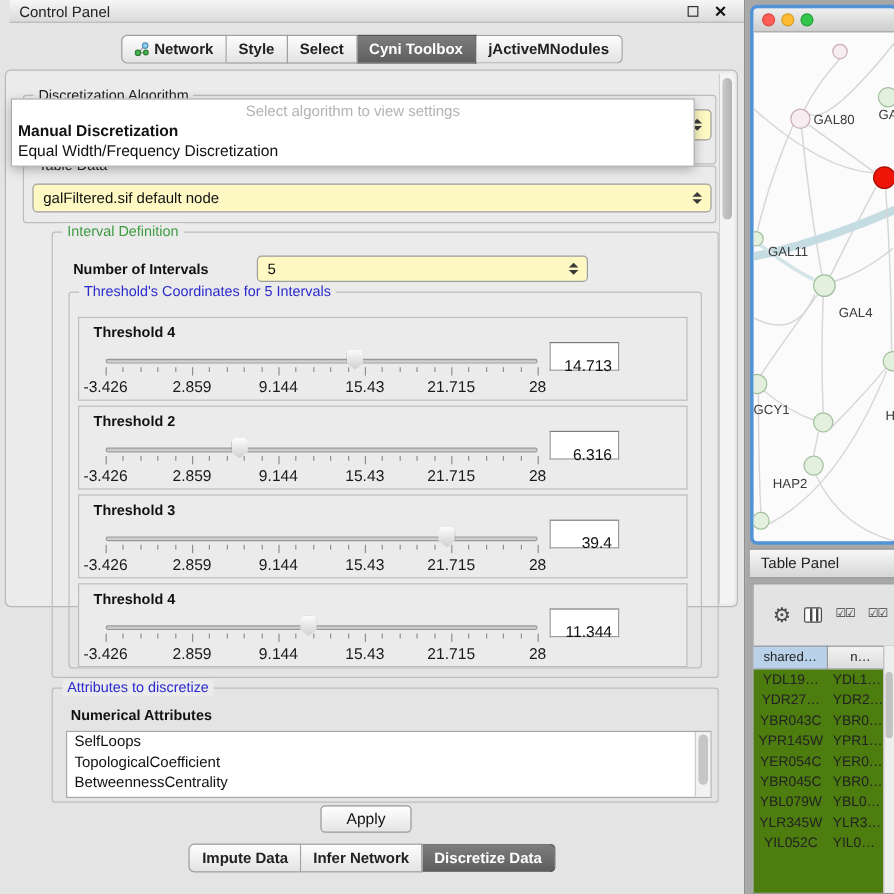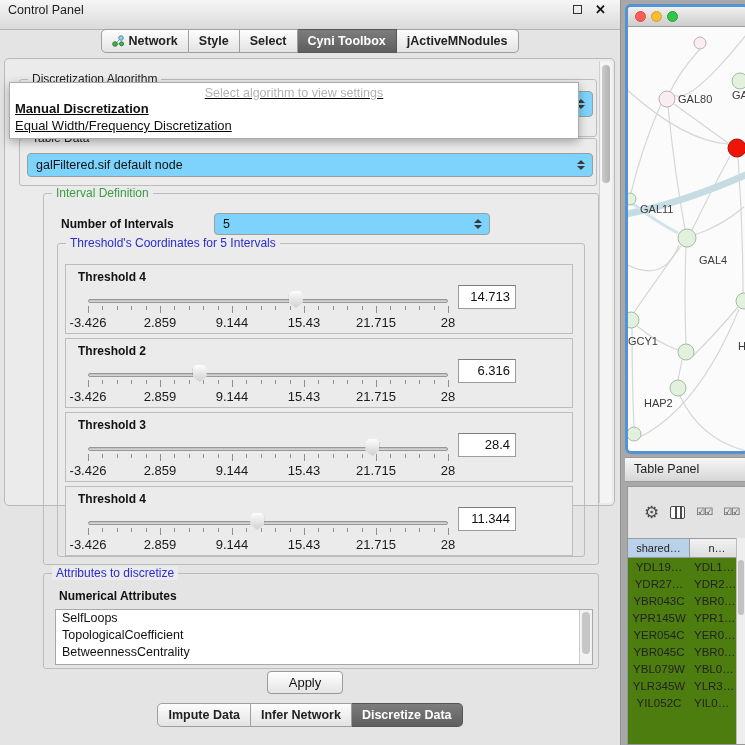--- a/index.html
+++ b/index.html
@@ -2,21 +2,21 @@
 <html><head>
 <meta charset="utf-8">
 <style>
   * { box-sizing: border-box; margin: 0; padding: 0; }
   html,body { width:745px; height:745px; }
   body { font-family:"Liberation Sans", sans-serif; }
   .stage { position:relative; width:745px; height:745px; background:#a8a8a8; overflow:hidden; }
 
   
   .cp { position:absolute; left:0; top:0; width:621px; height:745px; background:#e4e4e4; border-right:1px solid #8f8f8f; }
-  .cp-titlebar { position:absolute; left:0; top:0; right:0; height:30px; background:linear-gradient(#f6f6f6,#dadada); border-bottom:1px solid #b5b5b5; }
+  .cp-titlebar { position:absolute; left:8px; top:0; right:0; height:19px; background:linear-gradient(#f6f6f6,#dadada); border-bottom:1px solid #b5b5b5; }
   .cp-title { position:absolute; left:8px; top:3px; font-size:12.5px; color:#222; }
   .float-ic { position:absolute; right:38px; top:5px; width:9px; height:9px; border:1.5px solid #333; background:transparent; }
   .close-ic { position:absolute; right:14px; top:2px; font-size:13px; font-weight:bold; color:#111; }
 
   .segbar { position:absolute; left:0; right:0; display:flex; justify-content:center; z-index:5;font-weight:bold; }
   #top-tabs { top:29px; }
   #bottom-tabs { top:703px; }
   .seg { font-size:12.5px; padding:4px 10px; height:24px; display:flex; align-items:center; gap:4px; color:#222; background:linear-gradient(#fdfdfd,#e3e3e3); border:1px solid #9f9f9f; border-left:none; white-space:nowrap; cursor:default; }
   .seg:first-child { border-left:1px solid #9f9f9f; border-radius:5px 0 0 5px; }
   .seg:last-child { border-radius:0 5px 5px 0; }
@@ -25,48 +25,48 @@
 
   .content-frame { position:absolute; left:4px; top:58px; width:611px; height:448px; background:#ebebeb; border:1px solid #b8b8b8; border-radius:5px; }
 
   
   .gbox { position:absolute; border:1px solid #bdbdbd; border-radius:3px; z-index:1; }
   .gbox-title { position:absolute; top:-8px; left:8px; background:#ebebeb; padding:0 4px; font-size:12px; color:#222; white-space:nowrap; }
   .t-green { color:#3d9b41; }
   .t-blue { color:#2a2ace; }
 
   
-  .combo { position:absolute; background:#7dd3fc; border:1px solid #9d9d9d; border-radius:4px; z-index:10; }
+  .combo { position:absolute; background:#fef9c3; border:1px solid #9d9d9d; border-radius:4px; z-index:10; }
   .combo-text { position:absolute; left:8px; top:50%; transform:translateY(-50%); font-size:12.5px; color:#111; white-space:nowrap; }
   .combo-arrows { position:absolute; right:7px; top:50%; transform:translateY(-50%); display:flex; flex-direction:column; gap:2px; }
   .tri-up { width:0; height:0; border-left:4px solid transparent; border-right:4px solid transparent; border-bottom:4px solid #3a3a3a; }
   .tri-dn { width:0; height:0; border-left:4px solid transparent; border-right:4px solid transparent; border-top:4px solid #3a3a3a; }
 
   
-  .popup { position:absolute; left:4px; top:23px; width:570px; height:57px; background:#fff; border:1px solid #ababab; box-shadow:0 3px 9px rgba(0,0,0,0.30); z-index:50;text-decoration:underline; }
+  .popup { position:absolute; left:4px; top:23px; width:570px; height:57px; background:#fff; border:1px solid #ababab; box-shadow:0 3px 9px rgba(0,0,0,0.30); z-index:50; }
   .popup-hint { margin-top:3px; text-align:center; font-size:12.5px; color:#b3b3b3; }
   .popup-item { font-size:13px; color:#111; padding-left:5px; line-height:17px; }
   .popup-item.b { font-weight:bold; }
 
   .plain-label { position:absolute; font-size:12px; color:#111; z-index:4; white-space:nowrap; }
   .b { font-weight:bold; }
 
   
   #thresholds { position:absolute; left:60px; top:205px; width:508px; z-index:6; }
   .th-box { position:relative; height:70px; margin-bottom:4px; border:1px solid #bdbdbd; background:#ebebeb; }
   .th-label { position:absolute; left:12px; top:5px; font-size:12px; font-weight:bold; color:#111; }
   .th-slider { position:absolute; left:22px; top:22px; width:360px; height:46px; }
   .th-track { position:absolute; left:0; right:0; top:12px; height:4px; background:linear-gradient(#bdbdbd,#dadada); border:1px solid #979797; border-radius:2px; }
   .th-thumb { position:absolute; top:4px; width:14px; height:17px; margin-left:-7px; background:linear-gradient(#fdfdfd,#cfcfcf); clip-path:polygon(50% 100%,0 68%,0 20%,20% 0,80% 0,100% 20%,100% 68%); filter:drop-shadow(0 0 1px rgba(0,0,0,0.6)); }
   .th-ticks { position:absolute; left:0; right:0; top:19px; height:8px; }
   .tick { position:absolute; width:1px; height:4px; background:#8f8f8f; }
   .tick.major { height:7px; }
   .th-scale { position:absolute; left:0; right:0; top:28px; height:12px; }
   .sc-lab { position:absolute; transform:translateX(-50%); font-size:13px; color:#1a1a1a; white-space:nowrap; }
-  .th-value { position:absolute; left:392px; top:20px; width:58px; height:24px; background:#fff; border:1px solid #9b9b9b; border-top-color:#7c7c7c; font-size:13px; color:#111; text-align:right; padding:3px 5px 0 0; }
+  .th-value { position:absolute; left:392px; top:20px; width:58px; height:24px; background:#fff; border:1px solid #9b9b9b; border-top-color:#7c7c7c; font-size:13px; color:#111; text-align:right; padding:11px 5px 0 0; }
 
   
   .attr-list { position:absolute; left:50px; top:550px; width:538px; height:56px; background:#fff; border:1px solid #a8a8a8; overflow:hidden; z-index:6; }
   .attr-item { font-size:12.5px; color:#111; line-height:17px; padding-left:6px; white-space:nowrap; }
   .list-scroll { position:absolute; right:0; top:0; bottom:0; width:13px; background:#f2f2f2; border-left:1px solid #ccc; }
   .list-thumb { position:absolute; left:2px; right:2px; top:2px; height:42px; background:#c6c6c6; border-radius:6px; }
 
   .apply-btn { position:absolute; left:262px; top:612px; width:76px; height:23px; background:linear-gradient(#ffffff,#e4e4e4); border:1px solid #9a9a9a; border-radius:4px; font-size:13px; color:#111; text-align:center; padding-top:3px; z-index:6; }
 
   .cp-scroll { position:absolute; right:2px; top:2px; bottom:2px; width:13px; background:#f4f4f4; border-left:1px solid #cfcfcf; border-radius:0 4px 4px 0; z-index:30; }
@@ -314,21 +314,21 @@
               </div>
               <div class="th-scale">
                 <div class="sc-lab" style="left: 0%;">-3.426</div>
                 <div class="sc-lab" style="left: 20%;">2.859</div>
                 <div class="sc-lab" style="left: 40%;">9.144</div>
                 <div class="sc-lab" style="left: 60%;">15.43</div>
                 <div class="sc-lab" style="left: 80%;">21.715</div>
                 <div class="sc-lab" style="left: 100%;">28</div>
               </div>
             </div>
-            <div class="th-value">28.4</div>
+            <div class="th-value">39.4</div>
           </div>
           <div class="th-box">
             <div class="th-label">Threshold 4</div>
             <div class="th-slider">
               <div class="th-track"></div>
               <div class="th-thumb" style="left: 46.9993%;"></div>
               <div class="th-ticks">
                 <div class="tick major" style="left: 0%;"></div>
                 <div class="tick" style="left: 4%;"></div>
                 <div class="tick" style="left: 8%;"></div>

